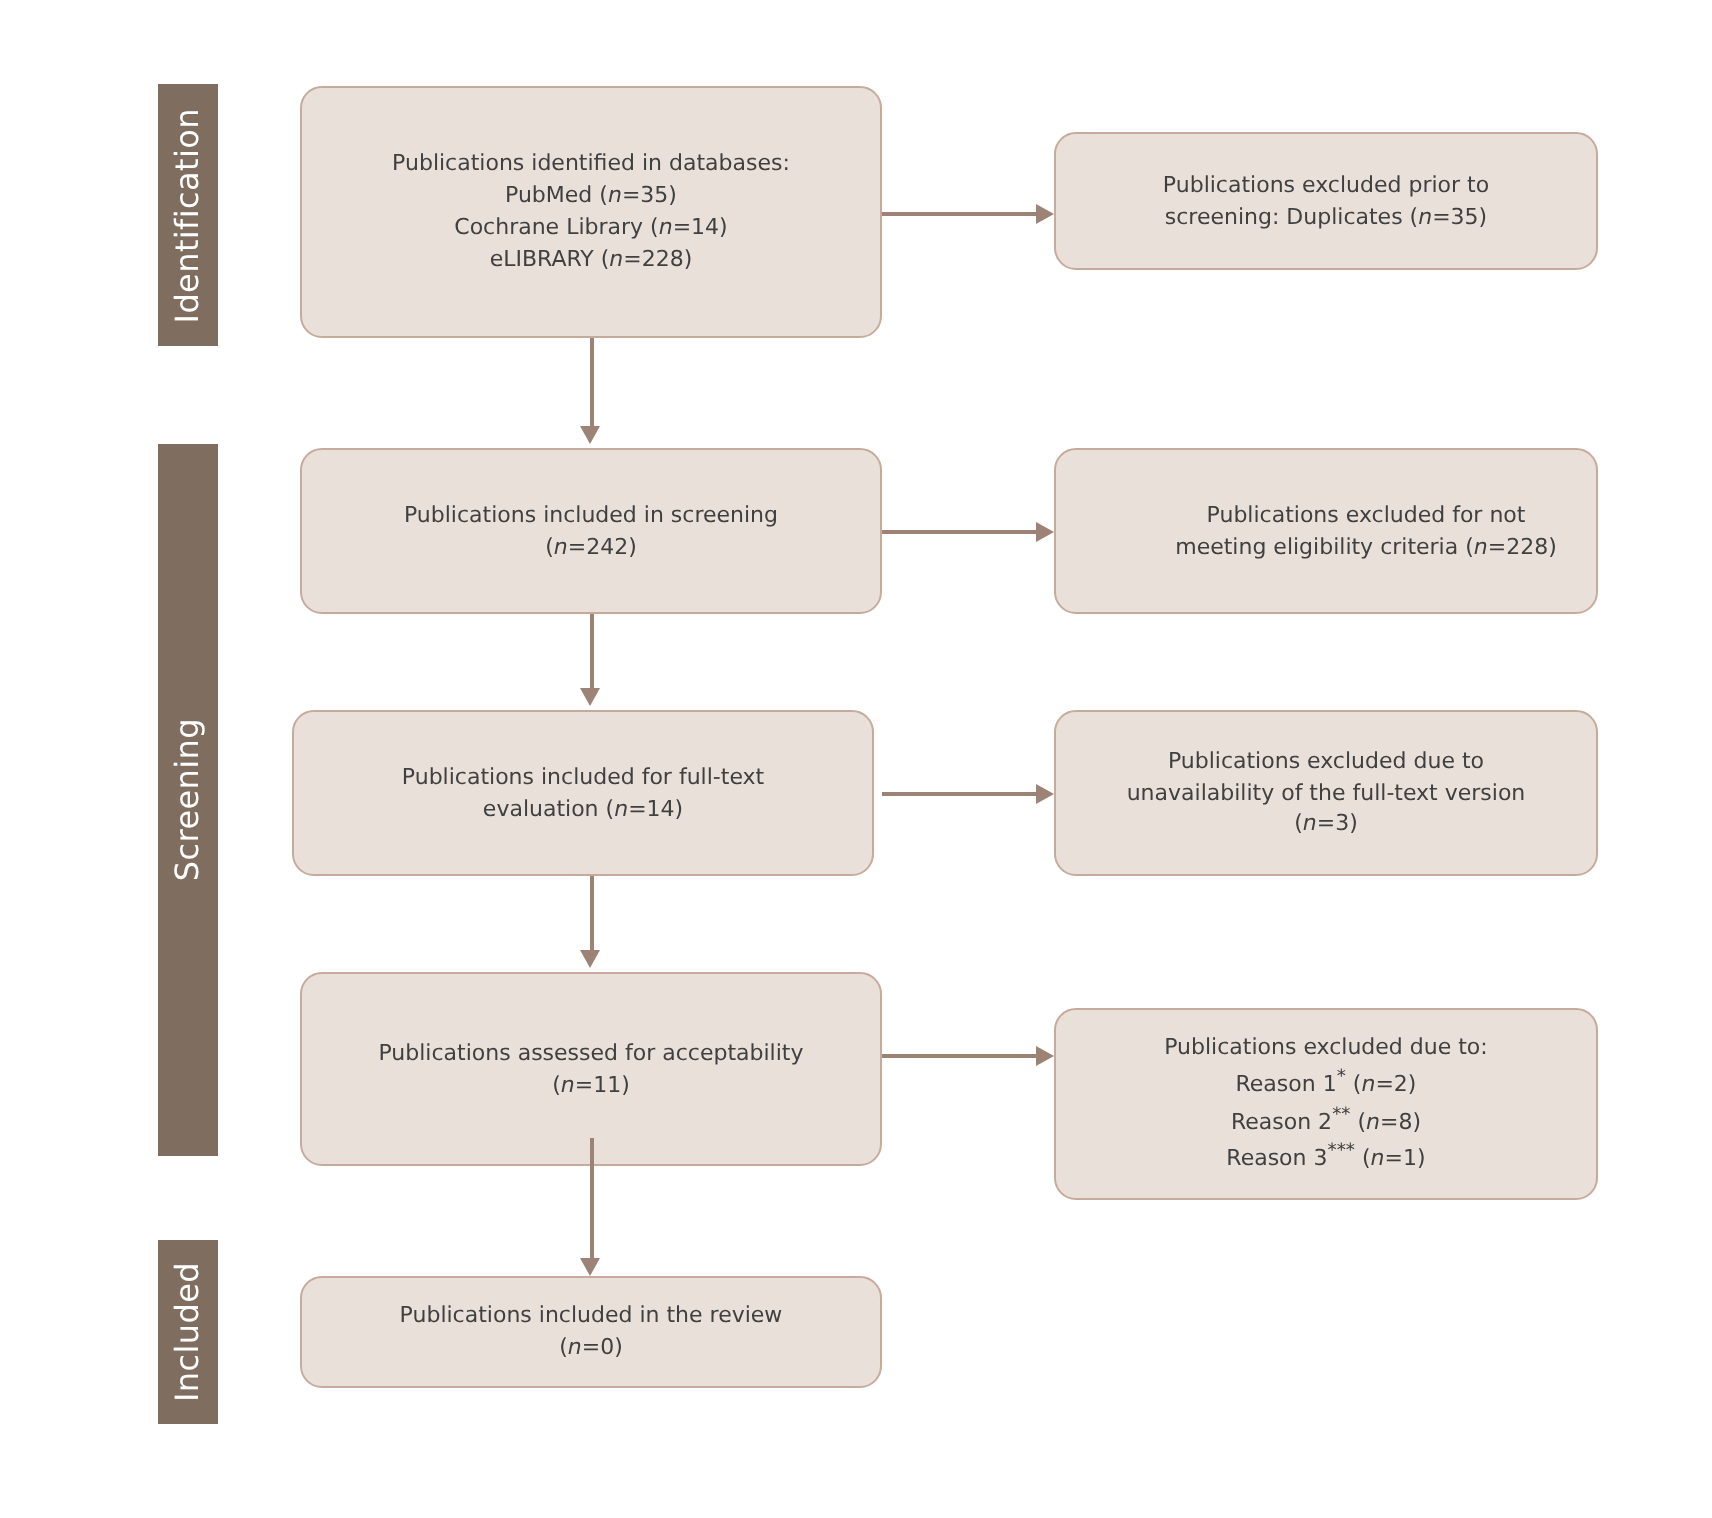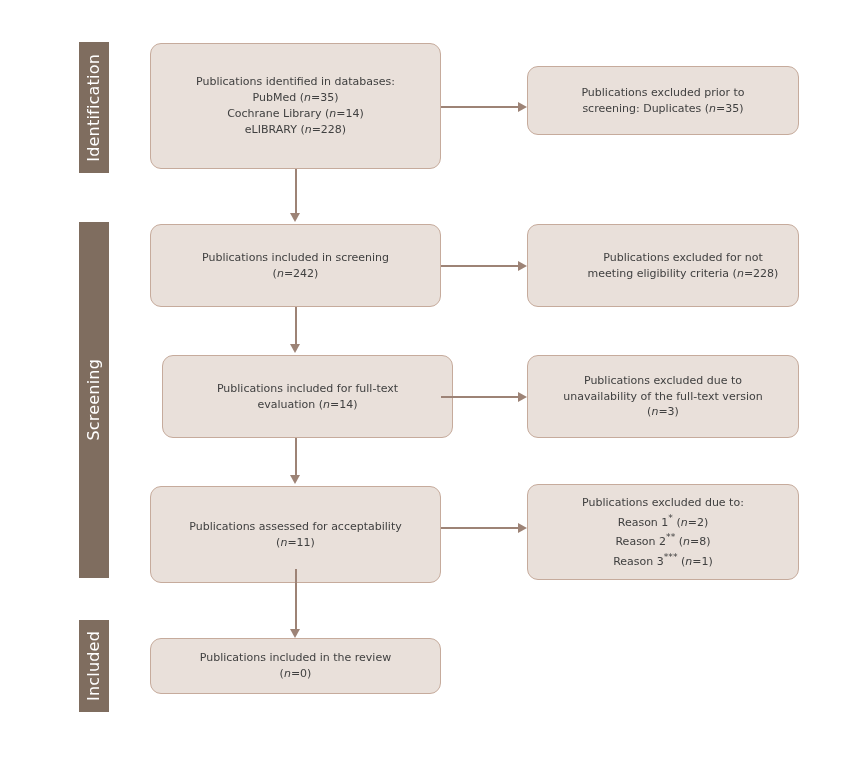--- a/index.html
+++ b/index.html
@@ -125,39 +125,39 @@
   <div class="node" style="left:527px; top:224px; width:272px; height:83px;padding-left:40px;">
     <div class="node-text">Publications excluded for not<br>meeting eligibility criteria (<i>n</i>=228)</div>
   </div>
 
   <div class="conn-h" style="left:441px; top:265px; width:77px;"></div>
   <div class="arrow-right" style="left:518px; top:260.5px;"></div>
 
   <div class="conn-v" style="left:295px; top:307px; height:37px;"></div>
   <div class="arrow-down" style="left:290px; top:344px;"></div>
 
-  <div class="node" style="left:162px; top:355px; width:291px; height:83px;">
+  <div class="node" style="left:146px; top:355px; width:291px; height:83px;">
     <div class="node-text">Publications included for full-text<br>evaluation (<i>n</i>=14)</div>
   </div>
 
   <div class="node" style="left:527px; top:355px; width:272px; height:83px;">
     <div class="node-text">Publications excluded due to<br>unavailability of the full-text version<br>(<i>n</i>=3)</div>
   </div>
 
   <div class="conn-h" style="left:441px; top:396px; width:77px;"></div>
   <div class="arrow-right" style="left:518px; top:391.5px;"></div>
 
   <div class="conn-v" style="left:295px; top:438px; height:37px;"></div>
   <div class="arrow-down" style="left:290px; top:475px;"></div>
 
   <div class="node" style="left:150px; top:486px; width:291px; height:97px;">
     <div class="node-text">Publications assessed for acceptability<br>(<i>n</i>=11)</div>
   </div>
 
-  <div class="node" style="left:527px; top:484px; width:272px; height:96px;">
+  <div class="node" style="left:527px; top:504px; width:272px; height:96px;">
     <div class="node-text">Publications excluded due to:<br>Reason 1<sup>*</sup> (<i>n</i>=2)<br>Reason 2<sup>**</sup> (<i>n</i>=8)<br>Reason 3<sup>***</sup> (<i>n</i>=1)</div>
   </div>
 
   <div class="conn-h" style="left:441px; top:527px; width:77px;"></div>
   <div class="arrow-right" style="left:518px; top:522.5px;"></div>
 
   <div class="conn-v" style="left:295px; top:569px; height:60px;"></div>
   <div class="arrow-down" style="left:290px; top:629px;"></div>
 
   <div class="node" style="left:150px; top:638px; width:291px; height:56px;">

